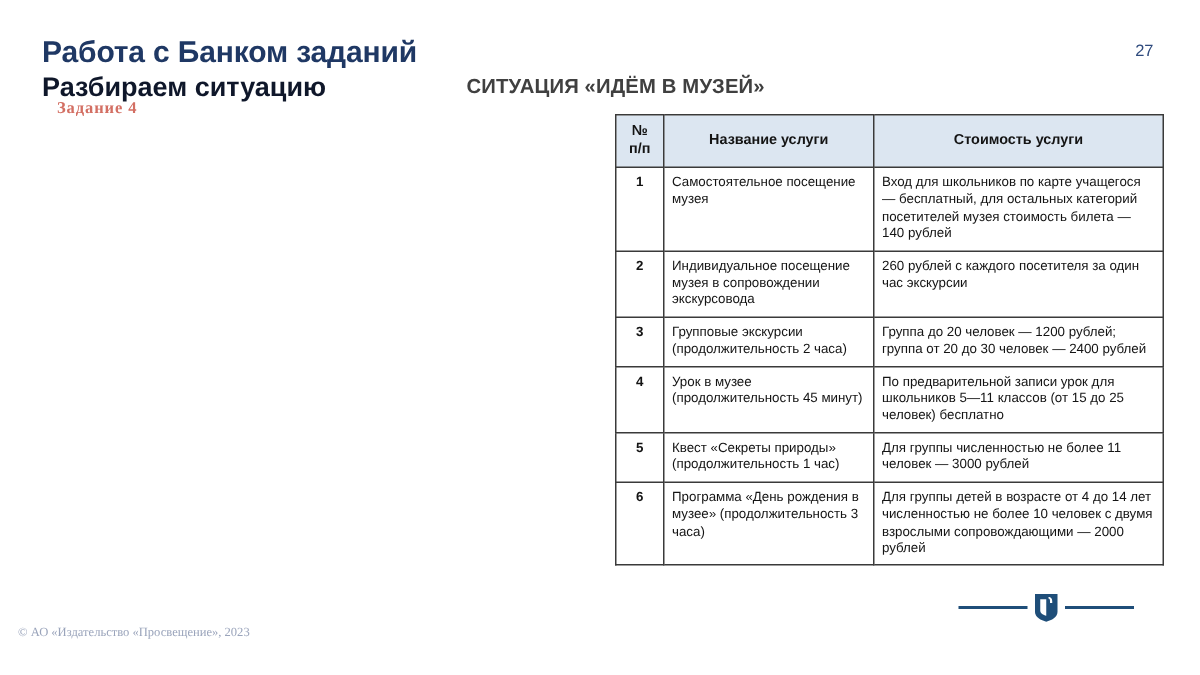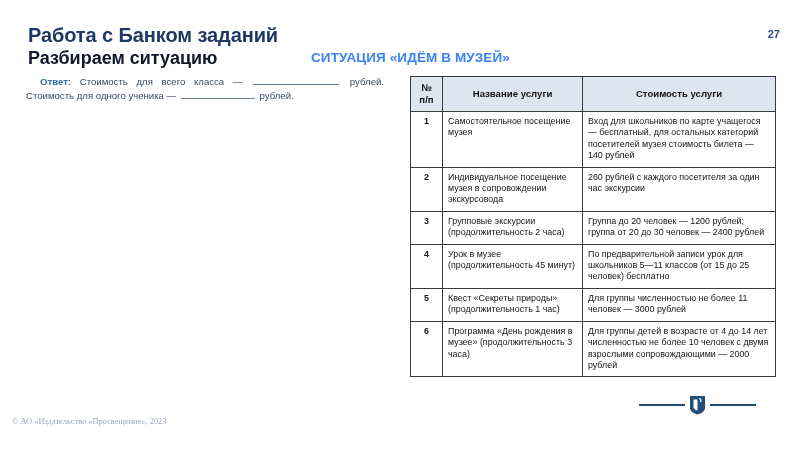--- a/index.html
+++ b/index.html
@@ -34,30 +34,30 @@
     font-weight: bold;
     color: #0f172a;
     white-space: nowrap;
   }
   #situation-title {
     position: absolute;
     left: 311px;
     top: 50px;
     font-size: 13.5px;
     font-weight: bold;
-    color: #3b82f6;
+    color: #404040;
     letter-spacing: 0.1px;
     white-space: nowrap;
   }
   #page-number {
     position: absolute;
-    right: 20px;
+    right: 31px;
     top: 28px;
     font-size: 11px;
-    font-weight: bold;
+    font-weight: normal;
     color: #2e4a7d;
   }
 
   
   #task-panel {
     position: absolute;
     left: 26px;
     top: 66px;
     width: 358px;
   }
@@ -186,29 +186,21 @@
 </style>
 </head>
 <body>
 
 <div id="slide-title">Работа с Банком заданий</div>
 <div id="slide-subtitle">Разбираем ситуацию</div>
 <div id="situation-title">СИТУАЦИЯ «ИДЁМ В МУЗЕЙ»</div>
 <div id="page-number">27</div>
 
 <div id="task-panel">
-  <p id="answer-line">
-    <span class="answer-word">Ответ:</span>
-    <span>Стоимость для всего класса —</span>
-    <span class="blank"></span>
-    <span>рублей.</span>
-    <span>Стоимость для одного ученика —</span>
-    <span class="blank short"></span>
-    <span>рублей.</span>
-  </p>
+  <div id="task-label">Задание  4</div>
 </div>
 
 <table id="price-table">
   <colgroup>
     <col class="col-num">
     <col class="col-name">
     <col class="col-price">
   </colgroup>
   <thead>
     <tr>

